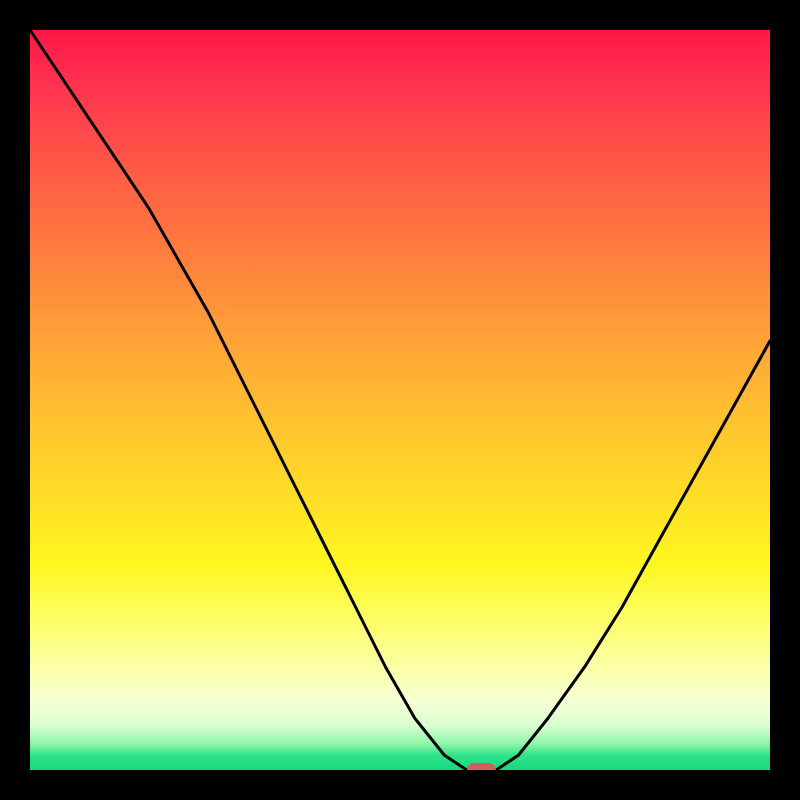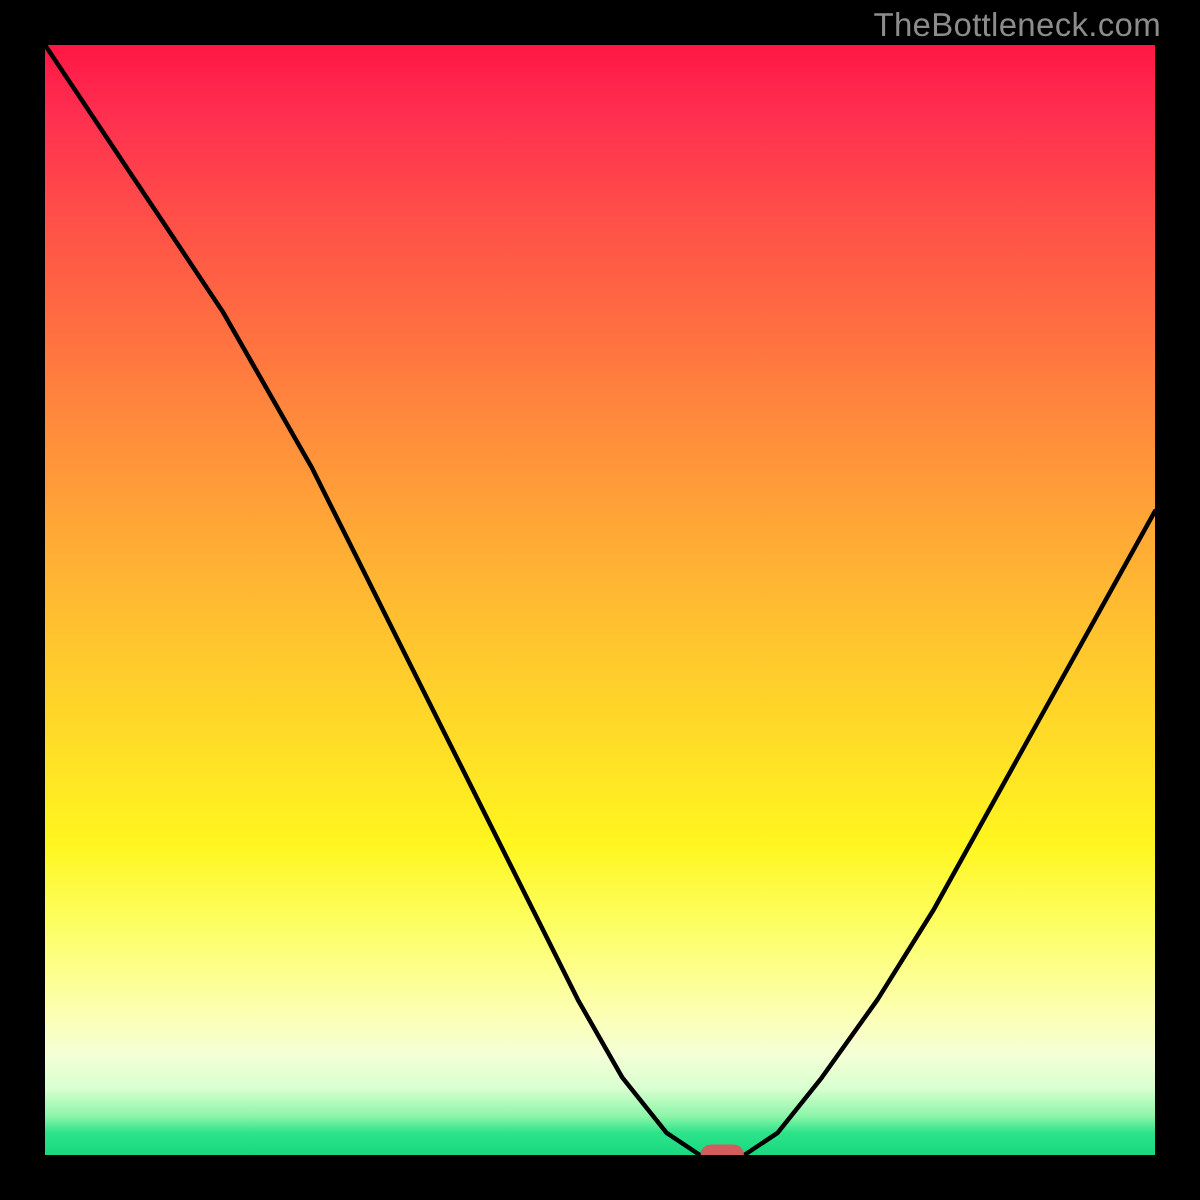--- a/index.html
+++ b/index.html
@@ -64,21 +64,20 @@
   }
   svg.curve {
     position: absolute;
     inset: 0;
   }
 </style>
 </head>
 <body>
 <div class="frame">
 
-  <div class="watermark">TheBottleneck.com</div>
 
   <div class="plot-area">
     <div class="gradient"></div>
 
     <svg class="curve" viewBox="0 0 740 740" preserveAspectRatio="none">
       <path id="curve-path" d="M0.0 0.0 L29.6 44.4 L59.2 88.8 L88.8 133.2 L118.4 177.6 L148.0 229.4 L177.6 281.2 L207.2 340.4 L236.8 399.6 L266.4 458.8 L296.0 518.0 L325.6 577.2 L355.2 636.4 L384.8 688.2 L414.4 725.2 L436.6 740.0 L451.4 740.0 L466.2 740.0 L488.4 725.2 L518.0 688.2 L555.0 636.4 L592.0 577.2 L629.0 510.6 L666.0 444.0 L703.0 377.4 L740.0 310.8" fill="none" stroke="#000000" stroke-width="3" stroke-linecap="round" stroke-linejoin="round"></path>
     </svg>
 
     <div class="marker" id="optimal-marker" style="left: 436.6px; width: 29.6px; top: 733px; height: 14px; background: rgb(212, 92, 92);"></div>
   </div>

